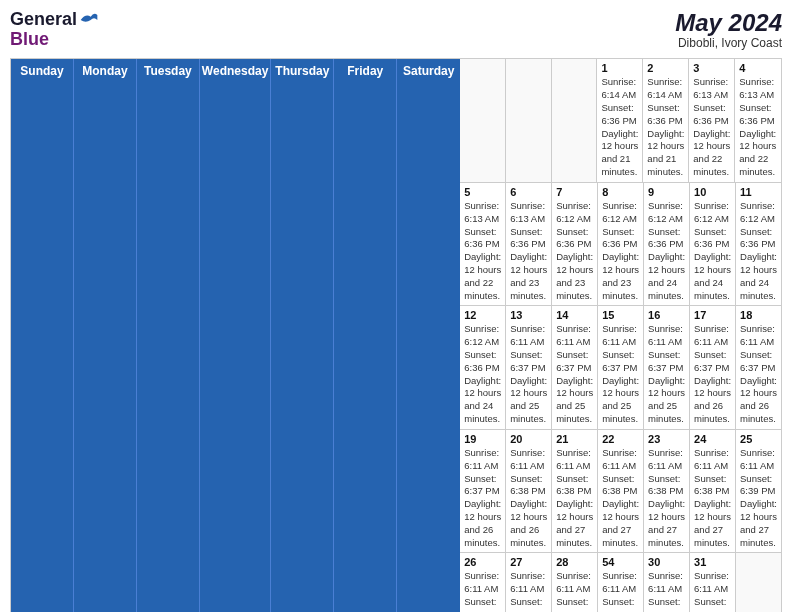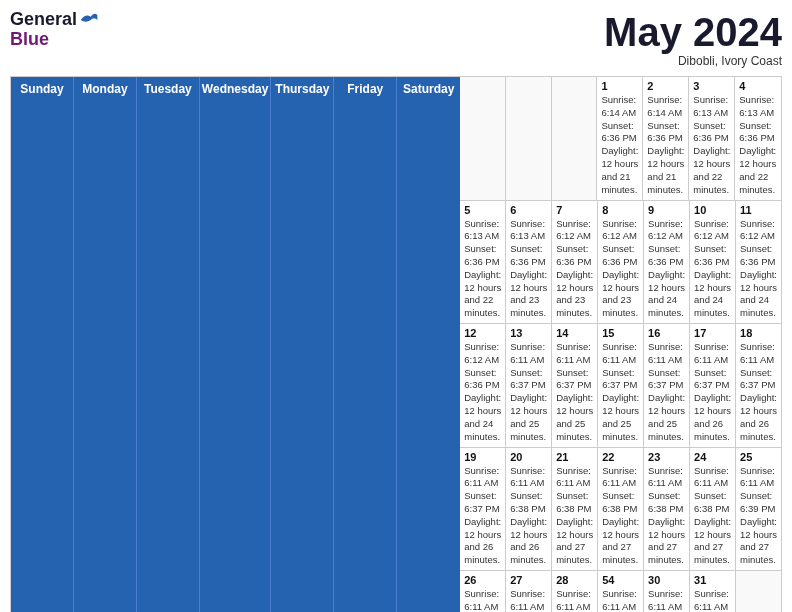--- a/index.html
+++ b/index.html
@@ -39,24 +39,25 @@
     }
     .logo-icon {
       width: 20px;
       height: 20px;
       margin-left: 2px;
     }
     .title-block {
       text-align: right;
     }
     .month-title {
-      font-size: 40px;
+      font-size: 24px;
       font-weight: bold;
       color: #1a1a2e;
       line-height: 1.1;
+      font-style: italic;
     }
     .location {
       font-size: 12px;
       color: #333;
     }
     .calendar {
       flex: 1;
       display: flex;
       flex-direction: row;
       border: 1px solid #ccc;

